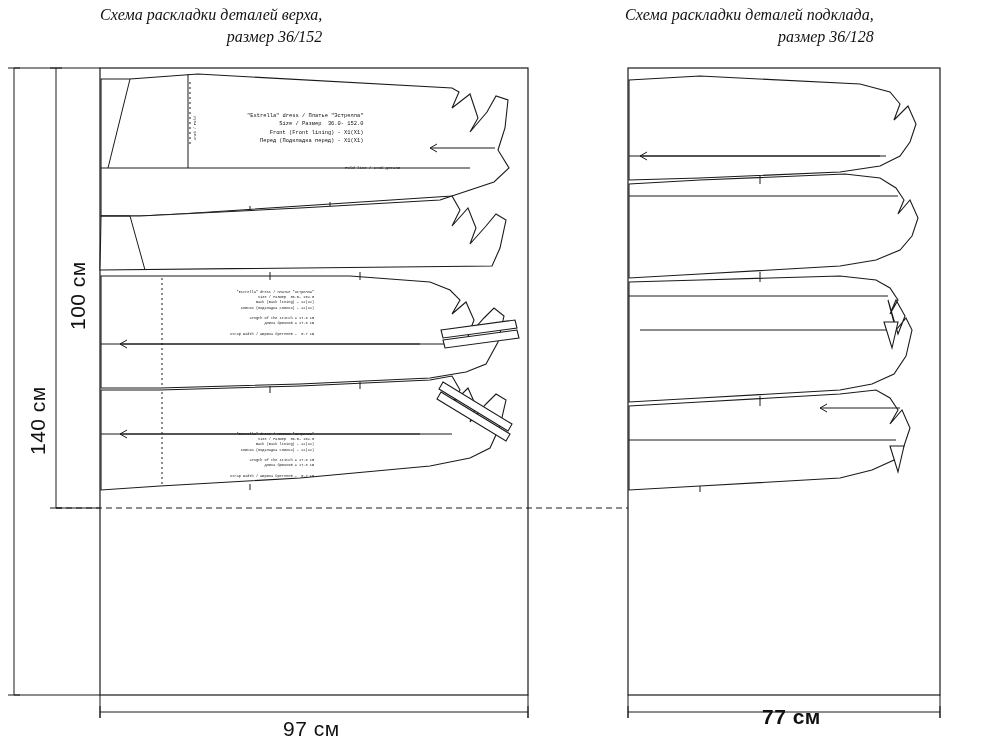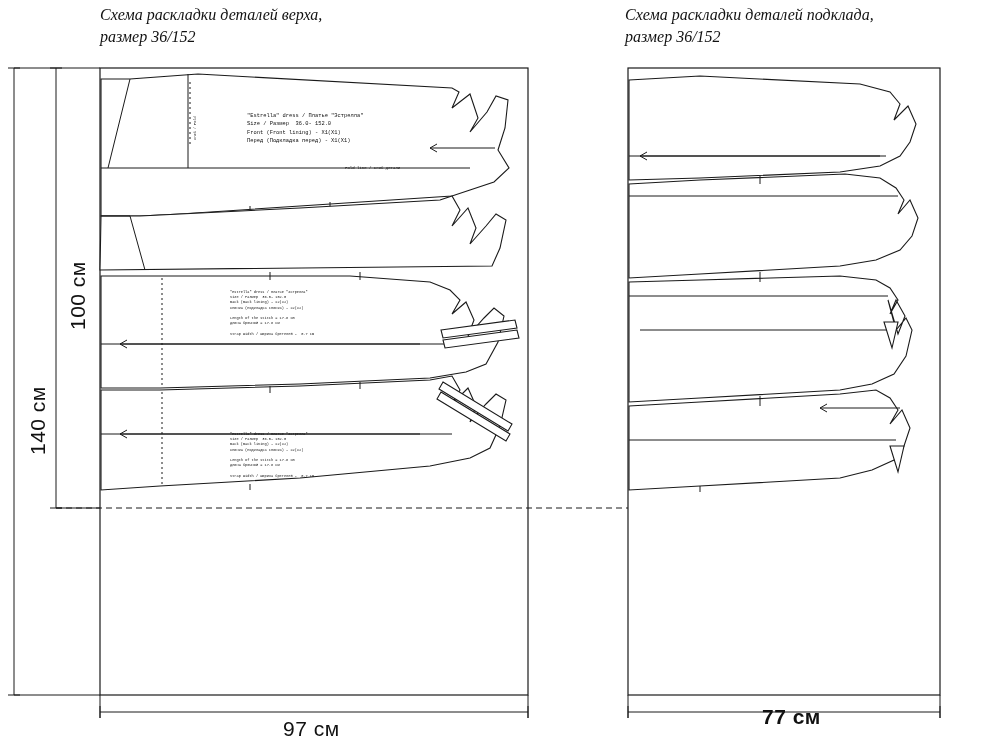--- a/index.html
+++ b/index.html
@@ -3,21 +3,21 @@
 <meta charset="utf-8">
 <style>
   html,body{margin:0;padding:0;}
   body{
     width:1000px;height:736px;
     background:#ffffff;
     font-family:"Liberation Serif", serif;
     position:relative;
     overflow:hidden;
   }
-  .root{position:absolute;left:0;top:0;width:1000px;height:736px;}
+  .root{position:absolute;left:0;top:0;width:1000px;height:736px;text-align:right;}
 
   .title{
     position:absolute;
     font-style:italic;
     font-size:16px;
     color:#111;
     line-height:1.35;
     white-space:pre-line;
   }
   .title-left{left:100px;top:4px;}
@@ -75,21 +75,21 @@
   }
 </style>
 </head>
 <body>
 
 <div class="root">
 
   <div class="title title-left">Схема раскладки деталей верха,
 размер 36/152</div>
   <div class="title title-right">Схема раскладки деталей подклада,
-размер 36/152</div>
+размер 36/128</div>
 
   <div class="dimlabel vert h-140">140 см</div>
   <div class="dimlabel vert h-100">100 см</div>
   <div class="dimlabel w-97">97 см</div>
   <div class="dimlabel w-77">77 см</div>
 
   <svg width="1000" height="736">
 
     <g stroke="#1a1a1a" fill="none">
 

